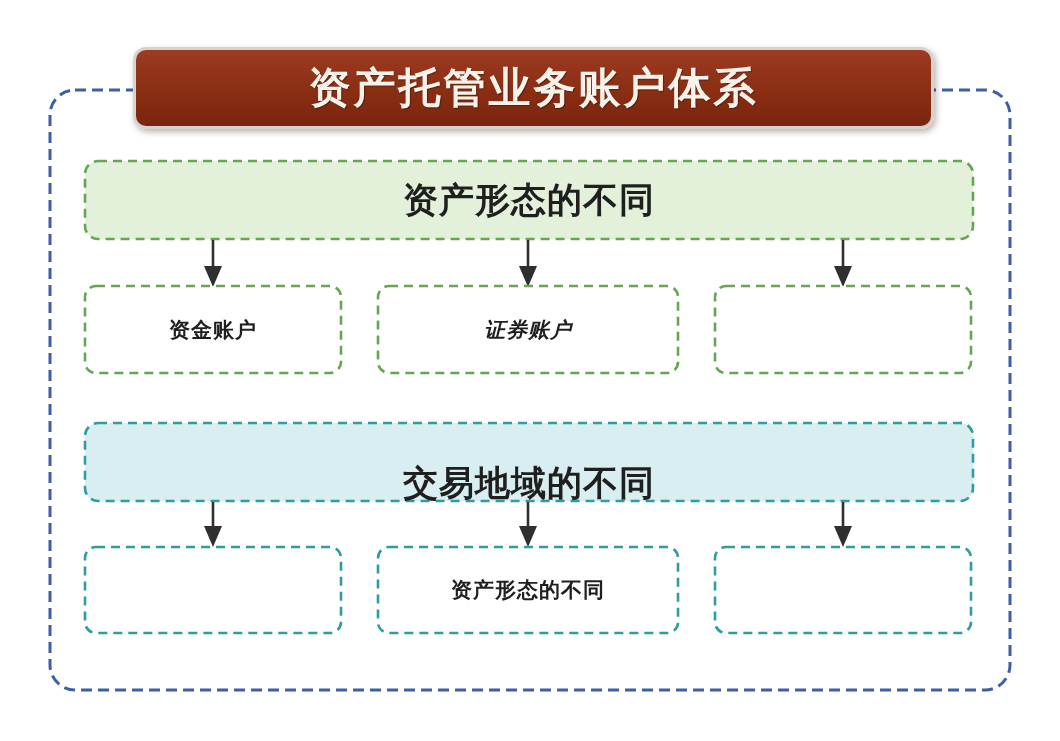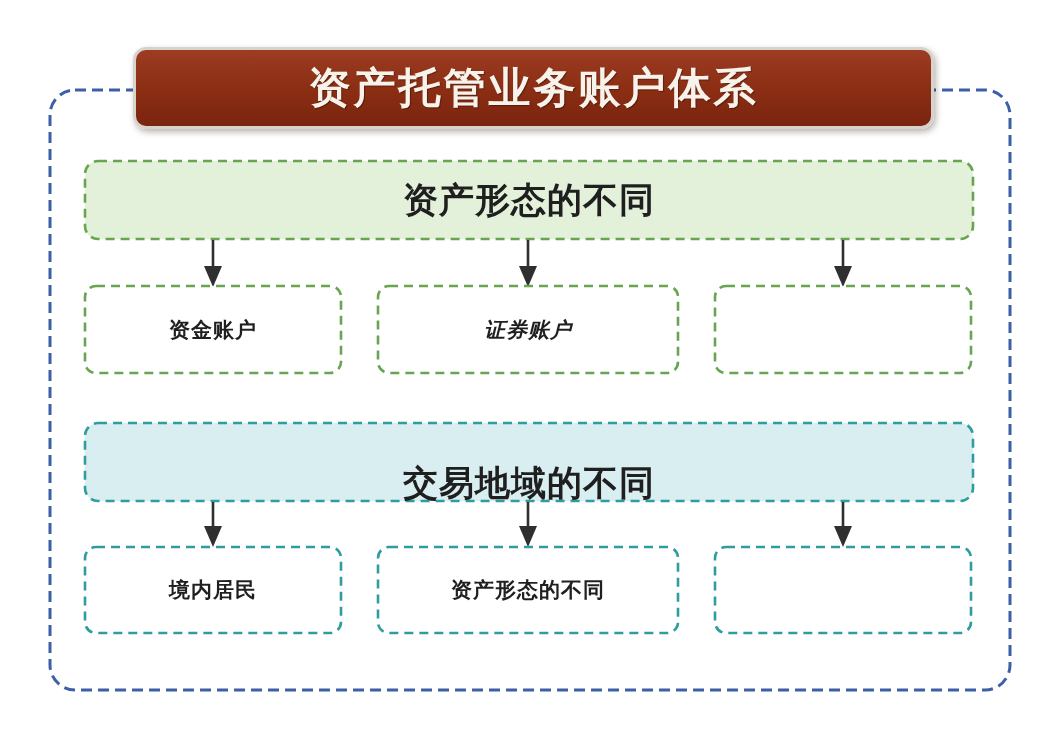--- a/index.html
+++ b/index.html
@@ -162,16 +162,15 @@
   <div class="title-box">
     <span class="title-text">资产托管业务账户体系</span>
   </div>
 
   <div class="label parent-label pl-1">资产形态的不同</div>
   <div class="label parent-label pl-2">交易地域的不同</div>
 
   <div class="label child-label c-1-0">资金账户</div>
   <div class="label child-label c-1-1">证券账户</div>
 
-  <div class="label child-label c-2-0">境内居民</div>
   <div class="label child-label c-2-1">资产形态的不同</div>
 
 </div>
 
 </body></html>

